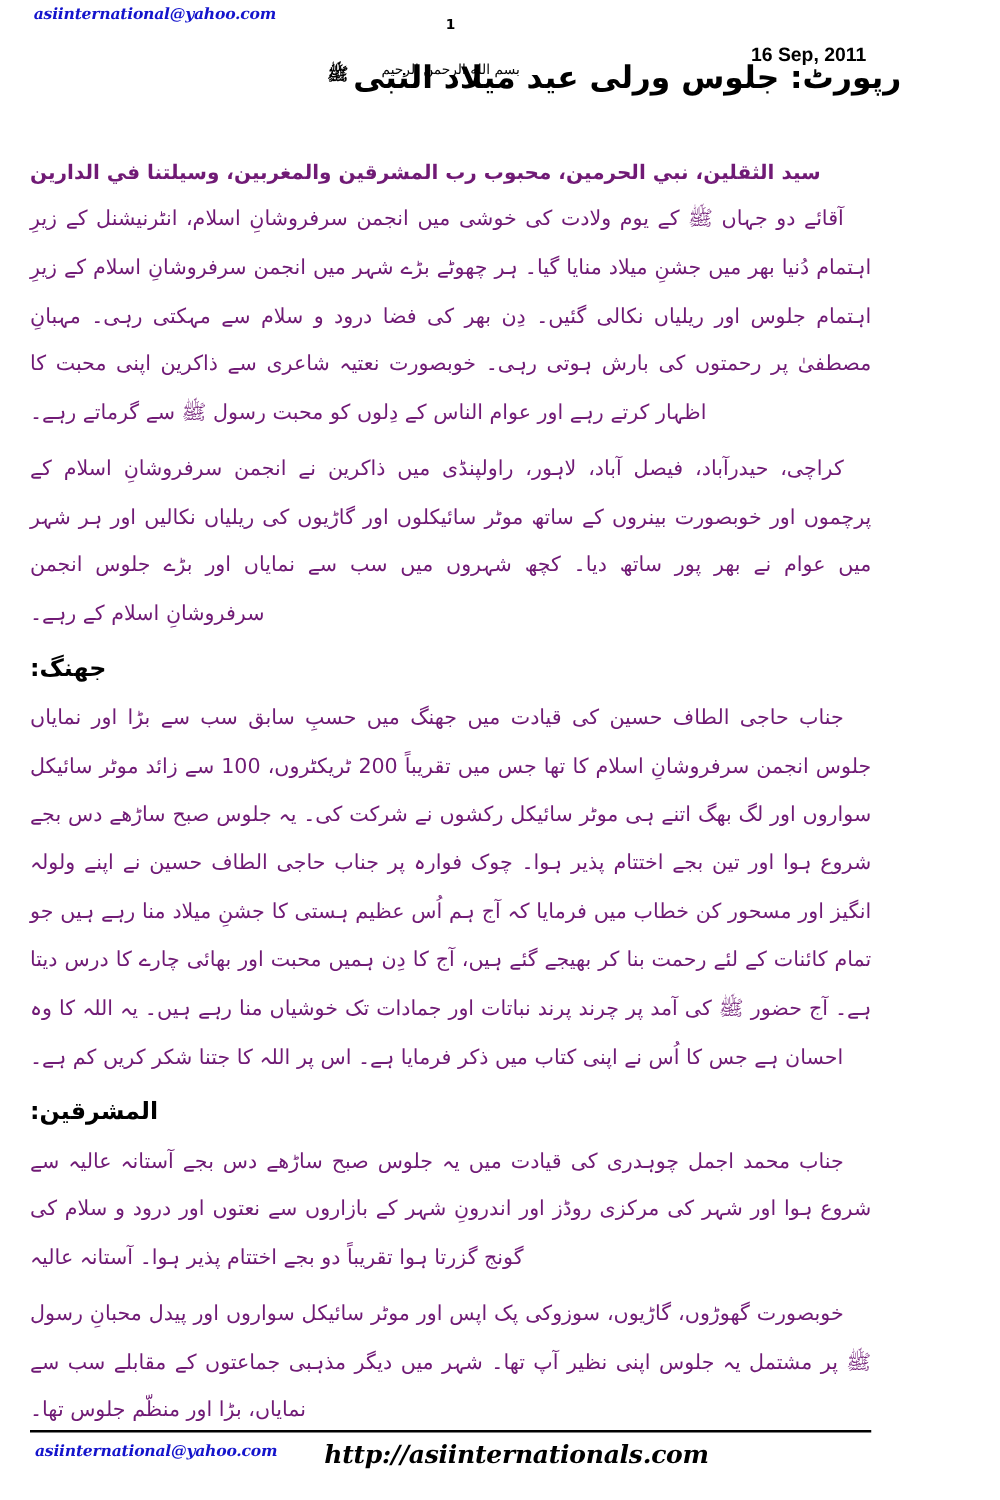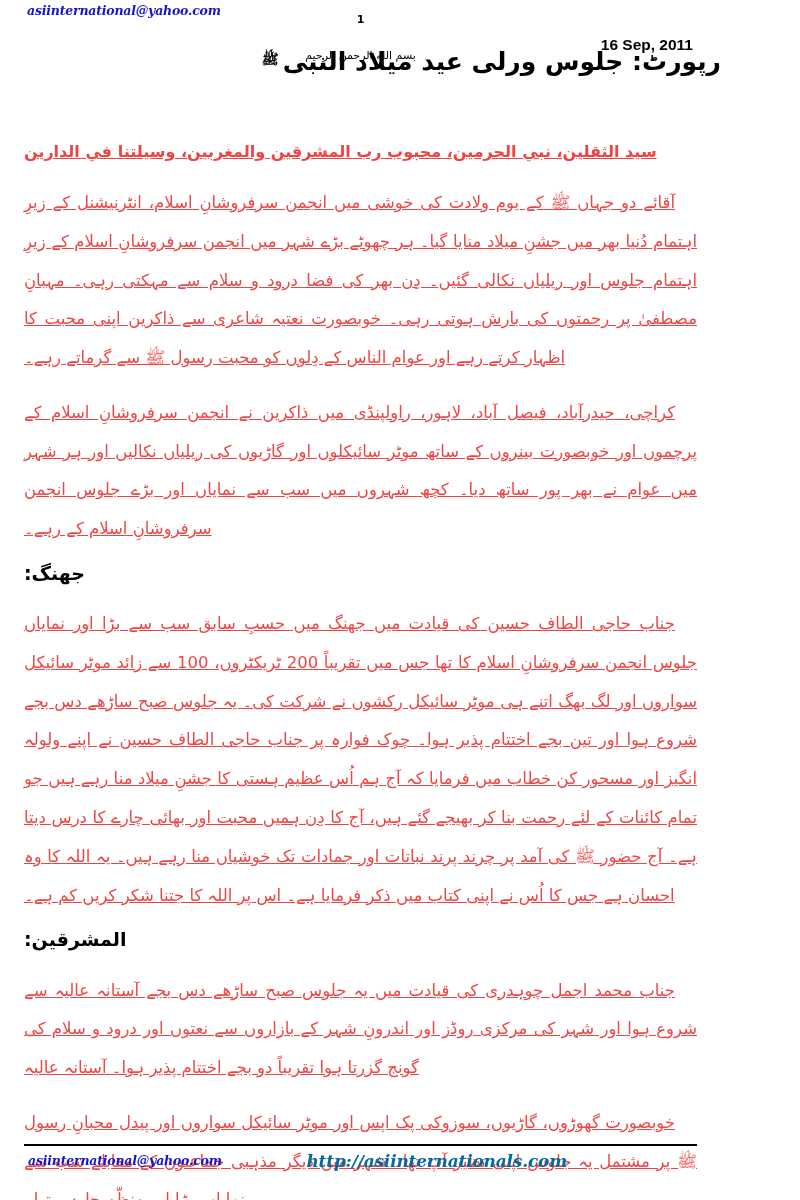--- a/index.html
+++ b/index.html
@@ -102,29 +102,28 @@
     top: 120px;
     left: 24px;
     right: 24px;
     bottom: 62px;
     direction: rtl;
     text-align: justify;
     text-align-last: left;
   }
 
   p.para {
-    margin: 16px 0 6px 0;
+    margin: 2px 0 6px 0;
     direction: rtl;
     text-align: justify;
     font-family: "DejaVu Sans", sans-serif;
     font-size: 16.5px;
     line-height: 2.35;
-    color: #ef4444;
+    color: #701a75;
     text-indent: 22px;
-    text-decoration: underline;
   }
   p.para.arabic-lead {
     font-weight: bold;
     font-size: 16px;
     line-height: 2.0;
     text-indent: 18px;
     margin-bottom: 2px;
   }
 
   h2.section-heading {
@@ -158,25 +157,25 @@
     font-style: italic;
     font-weight: bold;
     font-size: 12.5px;
     letter-spacing: -0.2px;
     white-space: nowrap;
   }
   .ftr-url {
     position: absolute;
     right: 130px;
     top: 5px;
-    color: #0369a1;
+    color: #000000;
     font-family: "DejaVu Serif", serif;
     font-style: italic;
     font-weight: bold;
-    font-size: 17px;
+    font-size: 20px;
     letter-spacing: -0.2px;
     white-space: nowrap;
   }
 </style>
 </head>
 <body>
 
 <div class="page">
 
   <div class="header">

